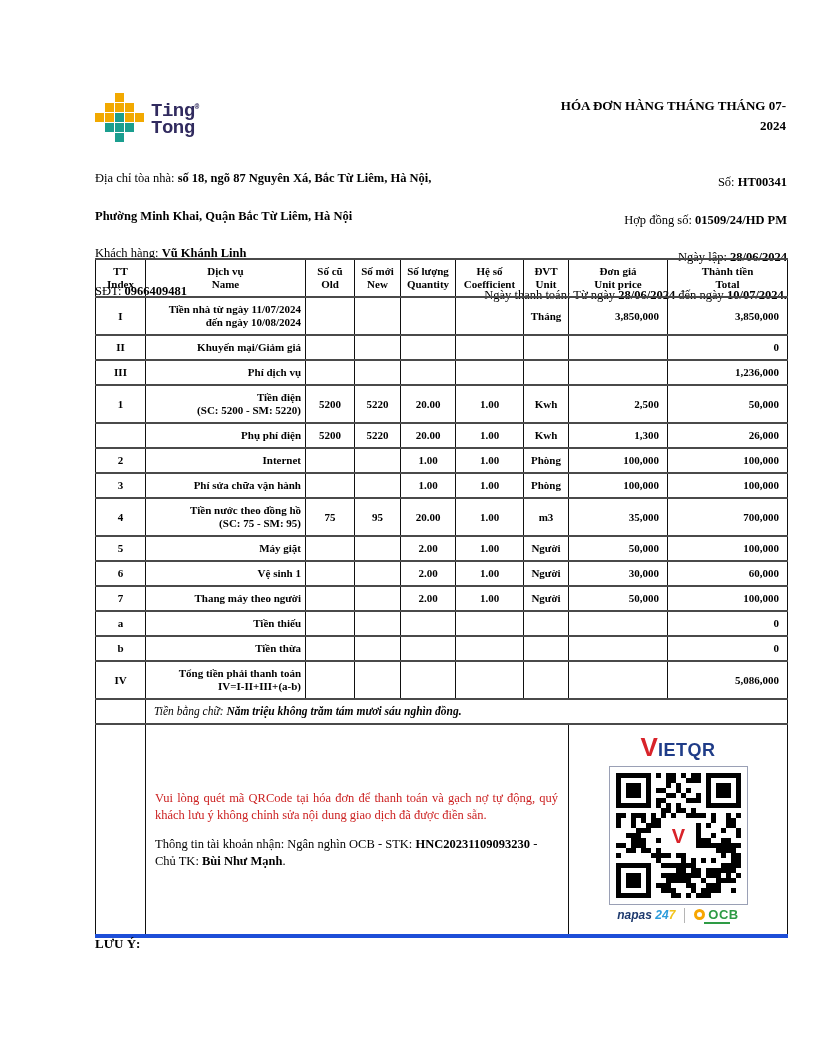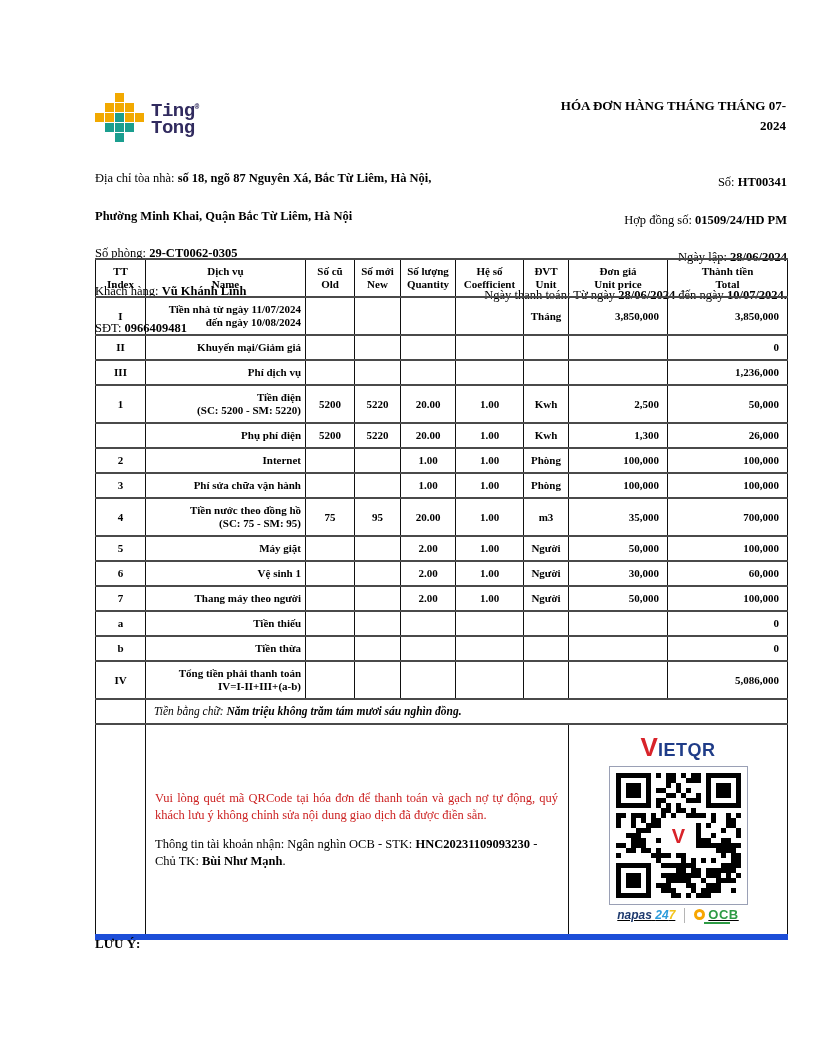--- a/index.html
+++ b/index.html
@@ -33,34 +33,34 @@
                  table-layout:fixed;font-size:11px;}
   .invoice-table th,.invoice-table td{
       border-left:1px solid #111;border-right:1px solid #111;
       border-top:2px solid #4a4a4a;border-bottom:2px solid #4a4a4a;
       padding:5px 4px;line-height:13px;vertical-align:middle;font-weight:bold;}
   .invoice-table th{text-align:center;}
   td.c{text-align:center;}
   td.r{text-align:right;padding-right:8px;}
   td.nm{text-align:right;padding-left:8px;}
   tr.words-row td{font-weight:normal;font-size:11.5px;padding-left:8px;}
-  tr.qr-row td{height:199px;border-bottom:6px solid #1d4ed8;font-weight:normal;}
+  tr.qr-row td{height:199px;border-bottom:4px solid #1d4ed8;font-weight:normal;}
   td.note-cell{vertical-align:middle;padding:0 10px 0 9px;font-size:12.5px;line-height:17px;}
   .note-red{color:var(--note_red);text-align:justify;margin:0 0 12px 0;font-family:Liberation Serif, serif;}
   .note-acct{margin:0;text-align:left;}
 
   
   td.qr-cell{text-align:center;padding:4px 0;}
   .qr-stack{display:flex;flex-direction:column;align-items:center;gap:3px;}
   .vietqr{font-family:"Liberation Sans",sans-serif;line-height:22px;}
   .vietqr .vq-v{color:var(--vietqr_red);font-weight:bold;font-size:26px;}
   .vietqr .vq-rest{color:var(--vietqr_navy);font-weight:bold;font-size:18px;letter-spacing:0.5px;}
   .qr-frame{border:1px solid #9aa0b5;background:#fff;padding:6px;}
   .qr-frame svg{display:block;}
-  .brands{display:flex;align-items:center;gap:9px;font-family:"Liberation Sans",sans-serif;text-decoration:underline;}
+  .brands{display:flex;align-items:center;gap:9px;font-family:"Liberation Sans",sans-serif;}
   .napas{font-style:italic;font-weight:bold;font-size:12px;}
   .napas .np-name{color:var(--napas_navy);}
   .napas .np-blue{color:var(--napas_blue);}
   .napas .np-yellow{color:var(--napas_yellow);}
   .brand-divider{width:1px;height:15px;background:#b5b5b5;}
   .ocb{display:flex;flex-direction:column;align-items:center;gap:1px;}
   .ocb-main{display:flex;align-items:center;gap:3px;}
   .ocb-ring{width:11px;height:11px;border-radius:50%;border:3.5px solid var(--ocb_orange);box-sizing:border-box;background:#fff;}
   .ocb-label{color:var(--ocb_green);font-weight:bold;font-size:13px;letter-spacing:0.5px;}
   .ocb-tagline{width:26px;height:2px;background:var(--ocb_green);}
@@ -108,21 +108,20 @@
 
   <div class="doc-title">
     <div>HÓA ĐƠN HÀNG THÁNG THÁNG 07-</div>
     <div>2024</div>
   </div>
 
   <div class="info">
     <div class="info-left" id="info-left">
         <div class="info-line"><span>Địa chỉ tòa nhà: </span><span class="b">số 18, ngõ 87 Nguyên Xá, Bắc Từ Liêm, Hà Nội,</span></div>
         <div class="info-line"><span class="b">Phường Minh Khai, Quận Bắc Từ Liêm, Hà Nội</span></div>
-        <div class="info-line"><span>Số phòng: </span><span class="b">29-CT0062-0305</span></div>
         <div class="info-line"><span>Khách hàng: </span><span class="b">Vũ Khánh Linh</span></div>
         <div class="info-line"><span>SĐT: </span><span class="b">0966409481</span></div>
       </div>
     <div class="info-right" id="info-right">
         <div class="info-line"><span>Số: </span><span class="b">HT00341</span></div>
         <div class="info-line"><span>Hợp đồng số: </span><span class="b">01509/24/HD PM</span></div>
         <div class="info-line"><span>Ngày lập: </span><span class="b">28/06/2024</span></div>
         <div class="info-line"><span>Ngày thanh toán: Từ ngày </span><span class="b">28/06/2024</span><span> đến ngày </span><span class="b">10/07/2024.</span></div>
       </div>
   </div>

